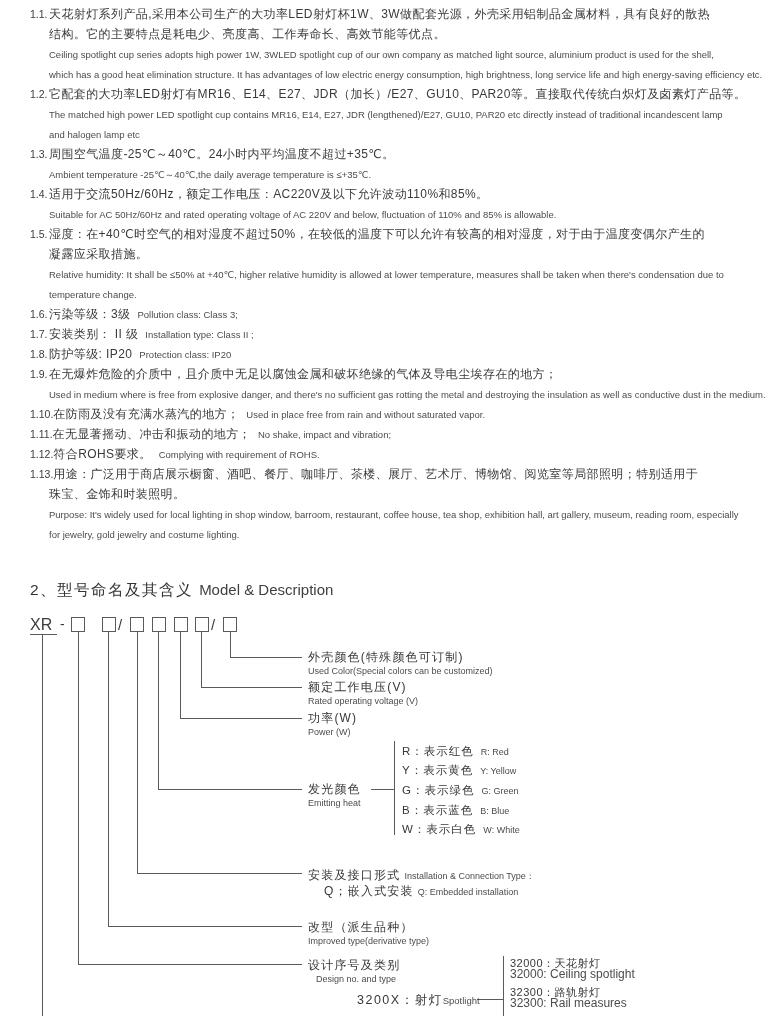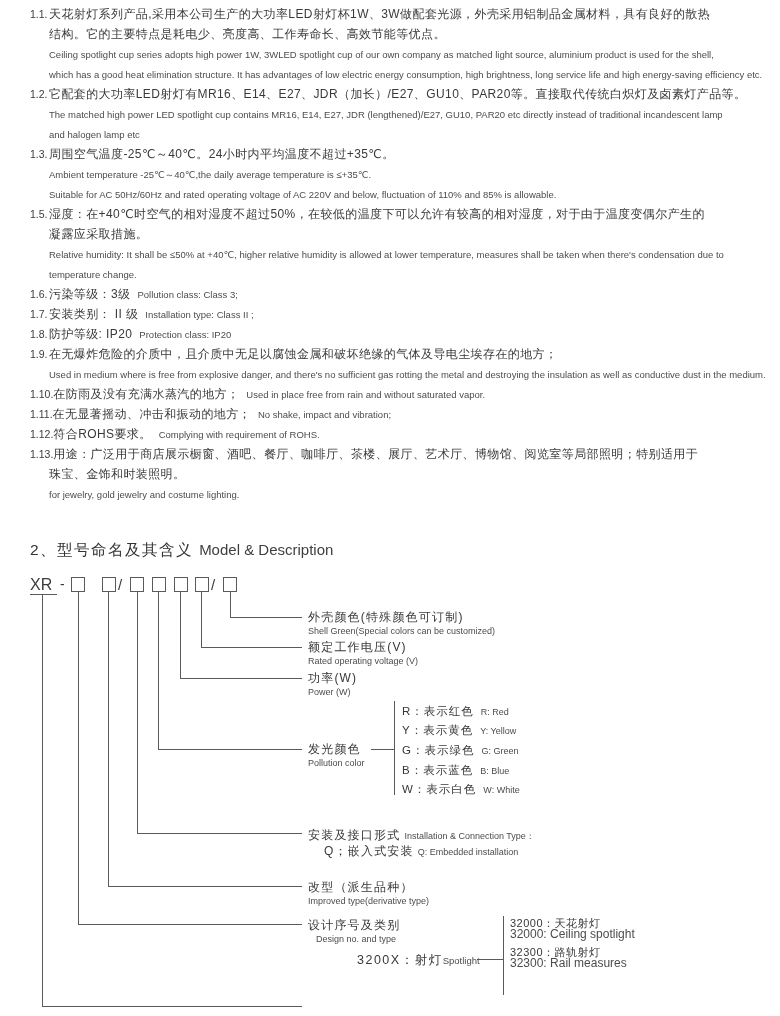--- a/index.html
+++ b/index.html
@@ -47,35 +47,37 @@
   <div class="sec1">
     <div class="ln"><span class="num">1.1.</span><span class="zh">天花射灯系列产品,采用本公司生产的大功率LED射灯杯1W、3W做配套光源，外壳采用铝制品金属材料，具有良好的散热</span><span class="en"></span></div>
     <div class="ln"><span class="num"></span><span class="zh">结构。它的主要特点是耗电少、亮度高、工作寿命长、高效节能等优点。</span><span class="en"></span></div>
     <div class="ln"><span class="num"></span><span class="zh"></span><span class="en">Ceiling spotlight cup series adopts high power 1W, 3WLED spotlight cup of our own company as matched light source, aluminium product is used for the shell,</span></div>
     <div class="ln"><span class="num"></span><span class="zh"></span><span class="en">which has a good heat elimination structure. It has advantages of low electric energy consumption, high brightness, long service life and high energy-saving efficiency etc.</span></div>
     <div class="ln"><span class="num">1.2.</span><span class="zh">它配套的大功率LED射灯有MR16、E14、E27、JDR（加长）/E27、GU10、PAR20等。直接取代传统白炽灯及卤素灯产品等。</span><span class="en"></span></div>
     <div class="ln"><span class="num"></span><span class="zh"></span><span class="en">The matched high power LED spotlight cup contains MR16, E14, E27, JDR (lengthened)/E27, GU10, PAR20 etc directly instead of traditional incandescent lamp</span></div>
     <div class="ln"><span class="num"></span><span class="zh"></span><span class="en">and halogen lamp etc</span></div>
     <div class="ln"><span class="num">1.3.</span><span class="zh">周围空气温度-25℃～40℃。24小时内平均温度不超过+35℃。</span><span class="en"></span></div>
     <div class="ln"><span class="num"></span><span class="zh"></span><span class="en">Ambient temperature -25℃～40℃,the daily average temperature is ≤+35℃.</span></div>
+    <div class="ln"><span class="num">1.4.</span><span class="zh">适用于交流50Hz/60Hz，额定工作电压：AC220V及以下允许波动110%和85%。</span><span class="en"></span></div>
     <div class="ln"><span class="num"></span><span class="zh"></span><span class="en">Suitable for AC 50Hz/60Hz and rated operating voltage of AC 220V and below, fluctuation of 110% and 85% is allowable.</span></div>
     <div class="ln"><span class="num">1.5.</span><span class="zh">湿度：在+40℃时空气的相对湿度不超过50%，在较低的温度下可以允许有较高的相对湿度，对于由于温度变偶尔产生的</span><span class="en"></span></div>
     <div class="ln"><span class="num"></span><span class="zh">凝露应采取措施。</span><span class="en"></span></div>
     <div class="ln"><span class="num"></span><span class="zh"></span><span class="en">Relative humidity: It shall be ≤50% at +40℃, higher relative humidity is allowed at lower temperature, measures shall be taken when there's condensation due to</span></div>
     <div class="ln"><span class="num"></span><span class="zh"></span><span class="en">temperature change.</span></div>
     <div class="ln"><span class="num">1.6.</span><span class="zh">污染等级：3级</span><span class="en">Pollution class: Class 3;</span></div>
     <div class="ln"><span class="num">1.7.</span><span class="zh">安装类别： II 级</span><span class="en">Installation type: Class II ;</span></div>
     <div class="ln"><span class="num">1.8.</span><span class="zh">防护等级: IP20</span><span class="en">Protection class: IP20</span></div>
     <div class="ln"><span class="num">1.9.</span><span class="zh">在无爆炸危险的介质中，且介质中无足以腐蚀金属和破坏绝缘的气体及导电尘埃存在的地方；</span><span class="en"></span></div>
     <div class="ln"><span class="num"></span><span class="zh"></span><span class="en">Used in medium where is free from explosive danger, and there's no sufficient gas rotting the metal and destroying the insulation as well as conductive dust in the medium.</span></div>
     <div class="ln"><span class="num">1.10.</span><span class="zh">在防雨及没有充满水蒸汽的地方；</span><span class="en">Used in place free from rain and without saturated vapor.</span></div>
     <div class="ln"><span class="num">1.11.</span><span class="zh">在无显著摇动、冲击和振动的地方；</span><span class="en">No shake, impact and vibration;</span></div>
     <div class="ln"><span class="num">1.12.</span><span class="zh">符合ROHS要求。</span><span class="en">Complying with requirement of ROHS.</span></div>
     <div class="ln"><span class="num">1.13.</span><span class="zh">用途：广泛用于商店展示橱窗、酒吧、餐厅、咖啡厅、茶楼、展厅、艺术厅、博物馆、阅览室等局部照明；特别适用于</span><span class="en"></span></div>
     <div class="ln"><span class="num"></span><span class="zh">珠宝、金饰和时装照明。</span><span class="en"></span></div>
+    <div class="ln"><span class="num"></span><span class="zh"></span><span class="en">Purpose: It's widely used for local lighting in shop window, barroom, restaurant, coffee house, tea shop, exhibition hall, art gallery, museum, reading room, especially</span></div>
     <div class="ln"><span class="num"></span><span class="zh"></span><span class="en">for jewelry, gold jewelry and costume lighting.</span></div>
   </div>
 
   <div class="heading">
     <span class="h-zh">2、型号命名及其含义</span><span class="h-en">Model &amp; Description</span>
   </div>
 
   <div class="diagram">
     <svg width="780" height="458" viewBox="0 0 780 458">
       <g stroke="#5a5a5a" stroke-width="1" fill="none" shape-rendering="crispEdges">
@@ -107,36 +109,36 @@
       </g>
 
       <text x="30" y="22" font-size="16">XR</text>
       <text x="60" y="21" font-size="14">-</text>
       <text x="118" y="22" font-size="15">/</text>
       <text x="211" y="22" font-size="15">/</text>
     </svg>
 
     <div class="dg-label" style="left:308px; top:42px">
       <span class="dg-zh">外壳颜色(特殊颜色可订制)</span>
-      <span class="dg-en">Shell Green(Special colors can be customized)</span>
+      <span class="dg-en">Used Color(Special colors can be customized)</span>
     </div>
 
     <div class="dg-label" style="left:308px; top:72px">
       <span class="dg-zh">额定工作电压(V)</span>
       <span class="dg-en">Rated operating voltage (V)</span>
     </div>
 
     <div class="dg-label" style="left:308px; top:103px">
       <span class="dg-zh">功率(W)</span>
       <span class="dg-en">Power (W)</span>
     </div>
 
     <div class="dg-label" style="left:308px; top:174px">
       <span class="dg-zh">发光颜色</span>
-      <span class="dg-en">Pollution color</span>
+      <span class="dg-en">Emitting heat</span>
     </div>
     <div class="dg-opt" style="top:135px"><span class="o-zh">R：表示红色</span><span class="o-en">R: Red</span></div>
     <div class="dg-opt" style="top:154px"><span class="o-zh">Y：表示黄色</span><span class="o-en">Y: Yellow</span></div>
     <div class="dg-opt" style="top:174px"><span class="o-zh">G：表示绿色</span><span class="o-en">G: Green</span></div>
     <div class="dg-opt" style="top:194px"><span class="o-zh">B：表示蓝色</span><span class="o-en">B: Blue</span></div>
     <div class="dg-opt" style="top:213px"><span class="o-zh">W：表示白色</span><span class="o-en">W: White</span></div>
 
     <div class="dg-label inline-pair" style="left:308px; top:259px">
       <span class="dg-zh">安装及接口形式</span><span class="dg-en">Installation &amp; Connection Type：</span><br>
       <span class="dg-zh" style="margin-left:16px">Q；嵌入式安装</span><span class="dg-en">Q: Embedded installation</span>

